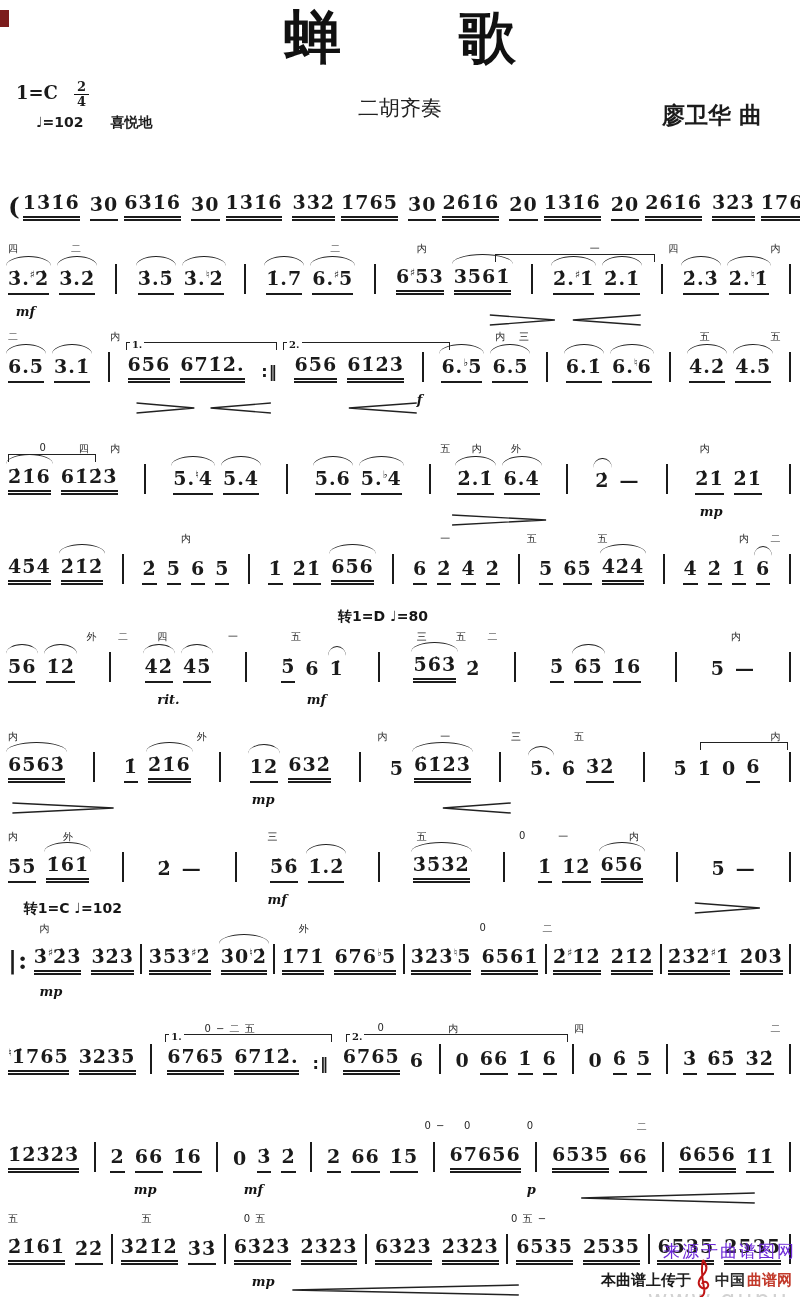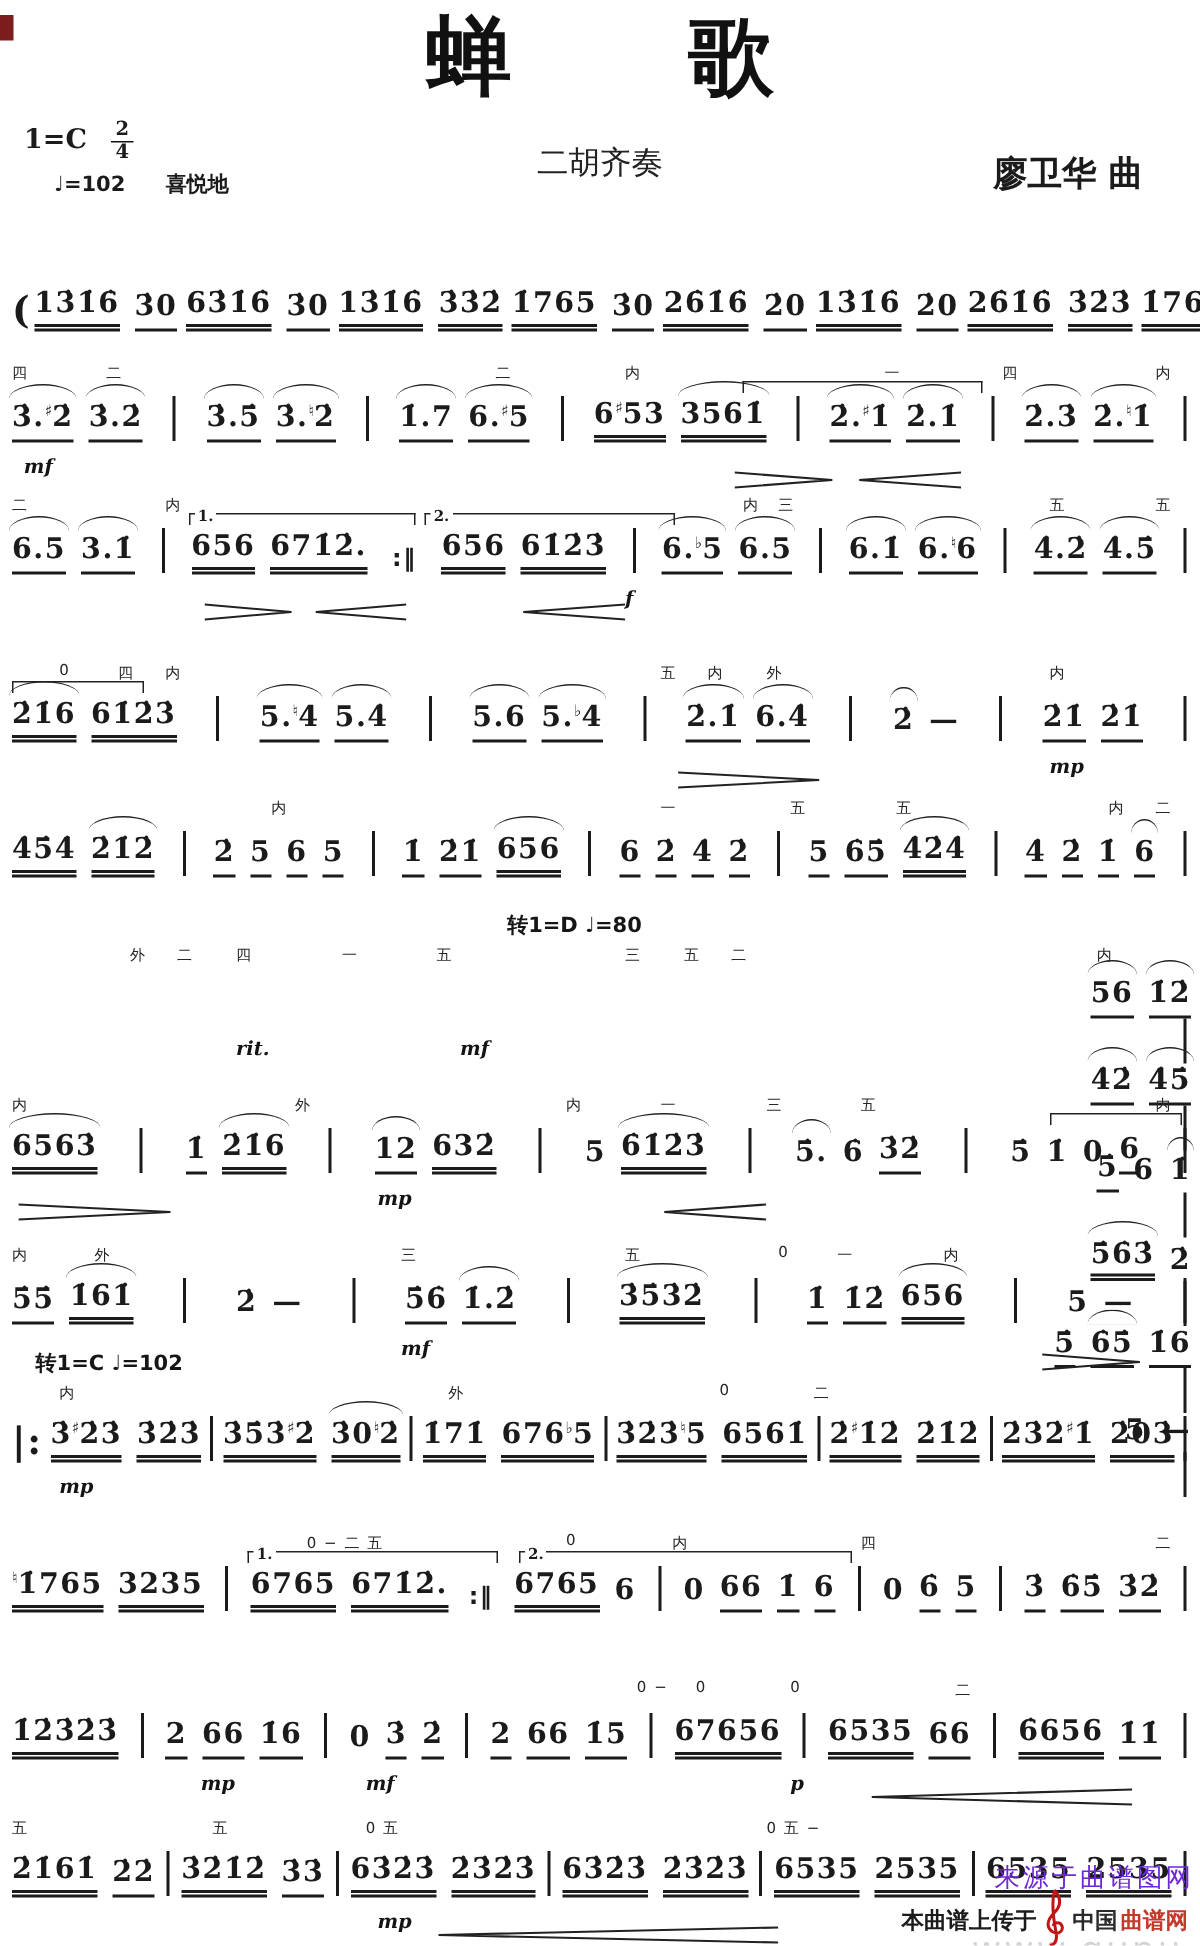--- a/index.html
+++ b/index.html
@@ -318,21 +318,21 @@
       <div class="row-header" style="left: 42%;">转1=D ♩=80</div>
       <div class="ann" style="left: 10%;">外</div>
       <div class="ann" style="left: 14%;">二</div>
       <div class="ann" style="left: 19%;">四</div>
       <div class="ann" style="left: 28%;">一</div>
       <div class="ann" style="left: 36%;">五</div>
       <div class="ann" style="left: 52%;">三</div>
       <div class="ann" style="left: 57%;">五</div>
       <div class="ann" style="left: 61%;">二</div>
       <div class="ann" style="left: 92%;">内</div>
-      <div class="notes" style="display: flex; flex-direction: column;">
+      <div class="notes" style="display: flex;">
         <span class="measure">
           <span class="tok u1 slur">56</span>
           <span class="tok u1 slur">1̇2̇</span>
         </span>
         <span class="bar"></span>
         <span class="measure">
           <span class="tok u1 slur">4̇2̇</span>
           <span class="tok u1 slur">4̇5̇</span>
         </span>
         <span class="bar"></span>

